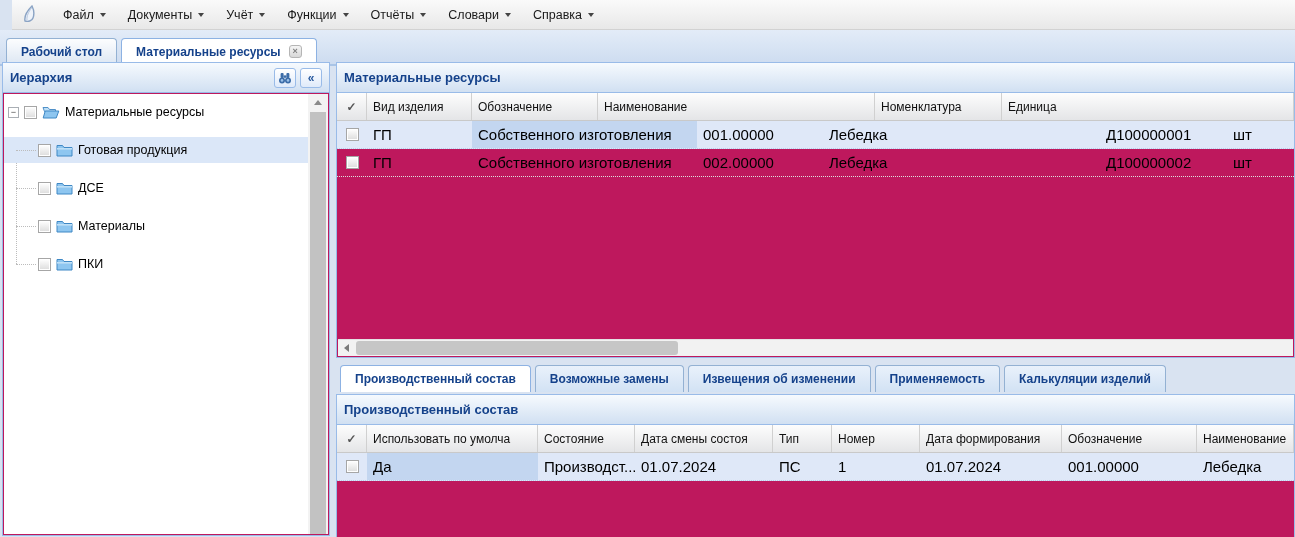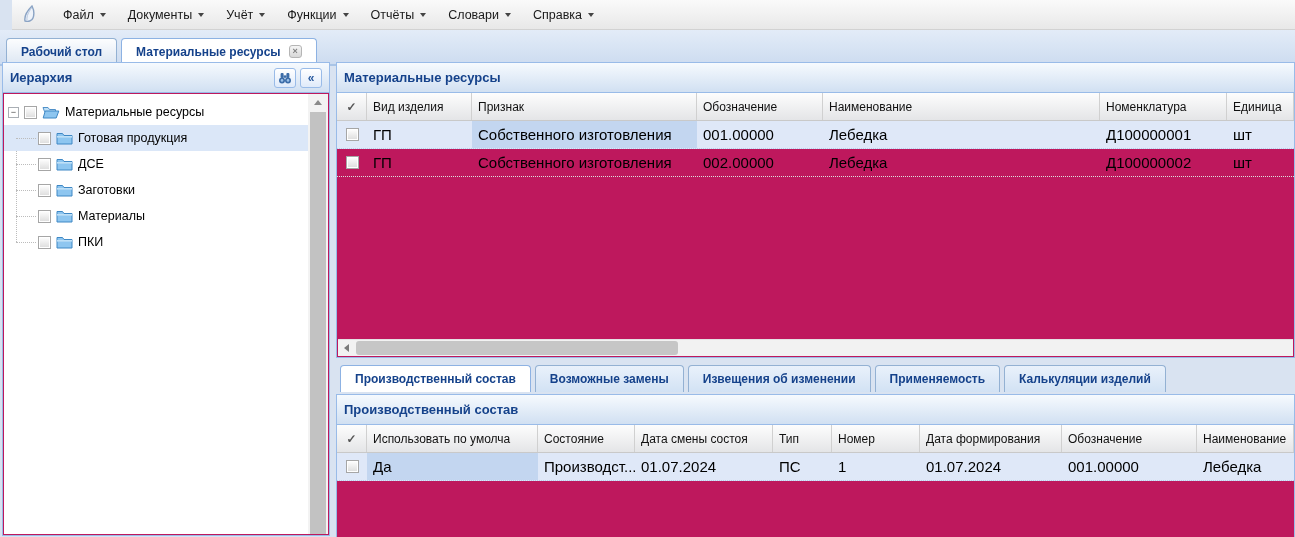--- a/index.html
+++ b/index.html
@@ -55,21 +55,21 @@
   .panel-header .spacer { flex:1; }
   .tool-btn {
     width:22px; height:20px; margin-left:4px;
     border:1px solid #99bbe8; border-radius:3px;
     background:linear-gradient(#ffffff,#dfeafa);
     display:flex; align-items:center; justify-content:center;
     color:#2a5a9e; font-weight:bold; cursor:pointer;
   }
   
   .tree-body { position:absolute; left:1px; right:21px; top:31px; bottom:1px; background:#fff; overflow:hidden; }
-  .tree-row { height:26px; display:flex; align-items:center; gap:5px; white-space:nowrap; font-size:12.5px; }
+  .tree-row { height:26px; display:flex; align-items:center; gap:5px; white-space:nowrap; font-size:12.5px;margin-top:12px; }
   .tree-root { padding-left:4px; margin-top:5px; }
   .tree-children { position:relative; }
   .tree-children::before { content:""; position:absolute; left:12px; top:0; bottom:13px; border-left:1px dotted #bcbcbc; }
   .tree-children .tree-row { padding-left:34px; position:relative; }
   .tree-children .tree-row::before { content:""; position:absolute; left:12px; top:13px; width:20px; border-top:1px dotted #bcbcbc; }
   .tree-row.selected { background:#dbe7f8; }
   .expander {
     width:11px; height:11px; border:1px solid #a9aeb4; background:#fff;
     font-size:9px; line-height:9px; text-align:center; color:#444; flex:0 0 auto;
   }
@@ -198,28 +198,20 @@
             <path d="M1 4.8 h15" stroke="#bfe0f7" stroke-width="1.6"></path>
           </svg>
         <span>ДСЕ</span>
       </div>
       <div class="tree-row">
         <span class="cb"></span>
         <svg width="17" height="13" viewBox="0 0 17 13">
             <path d="M1 1.5 h5.5 l1.5 2 H16 v8.5 H1 z" fill="#8ec6f0" stroke="#3f88c5" stroke-width="1"></path>
             <path d="M1 4.8 h15" stroke="#bfe0f7" stroke-width="1.6"></path>
           </svg>
-        <span>Заготовки</span>
-      </div>
-      <div class="tree-row">
-        <span class="cb"></span>
-        <svg width="17" height="13" viewBox="0 0 17 13">
-            <path d="M1 1.5 h5.5 l1.5 2 H16 v8.5 H1 z" fill="#8ec6f0" stroke="#3f88c5" stroke-width="1"></path>
-            <path d="M1 4.8 h15" stroke="#bfe0f7" stroke-width="1.6"></path>
-          </svg>
         <span>Материалы</span>
       </div>
       <div class="tree-row">
         <span class="cb"></span>
         <svg width="17" height="13" viewBox="0 0 17 13">
             <path d="M1 1.5 h5.5 l1.5 2 H16 v8.5 H1 z" fill="#8ec6f0" stroke="#3f88c5" stroke-width="1"></path>
             <path d="M1 4.8 h15" stroke="#bfe0f7" stroke-width="1.6"></path>
           </svg>
         <span>ПКИ</span>
       </div>
@@ -233,21 +225,20 @@
   </div>
 </div>
 
 <div class="panel" id="res-panel">
   <div class="panel-header">
     <span>Материальные ресурсы</span>
   </div>
   <div class="grid-hdr">
     <div class="gh-cell gh-check" style="width:30px">✓</div>
     <div class="gh-cell" style="width:105px">Вид изделия</div>
-    <div class="gh-cell" style="width:225px">Признак</div>
     <div class="gh-cell" style="width:126px">Обозначение</div>
     <div class="gh-cell" style="width:277px">Наименование</div>
     <div class="gh-cell" style="width:127px">Номенклатура</div>
     <div class="gh-cell" style="flex:1 1 auto">Единица</div>
   </div>
   <div class="grid-row row-sel">
     <div class="g-cell g-check" style="width:30px">
         <span class="cb"></span>
       </div>
     <div class="g-cell" style="width:105px">ГП</div>

